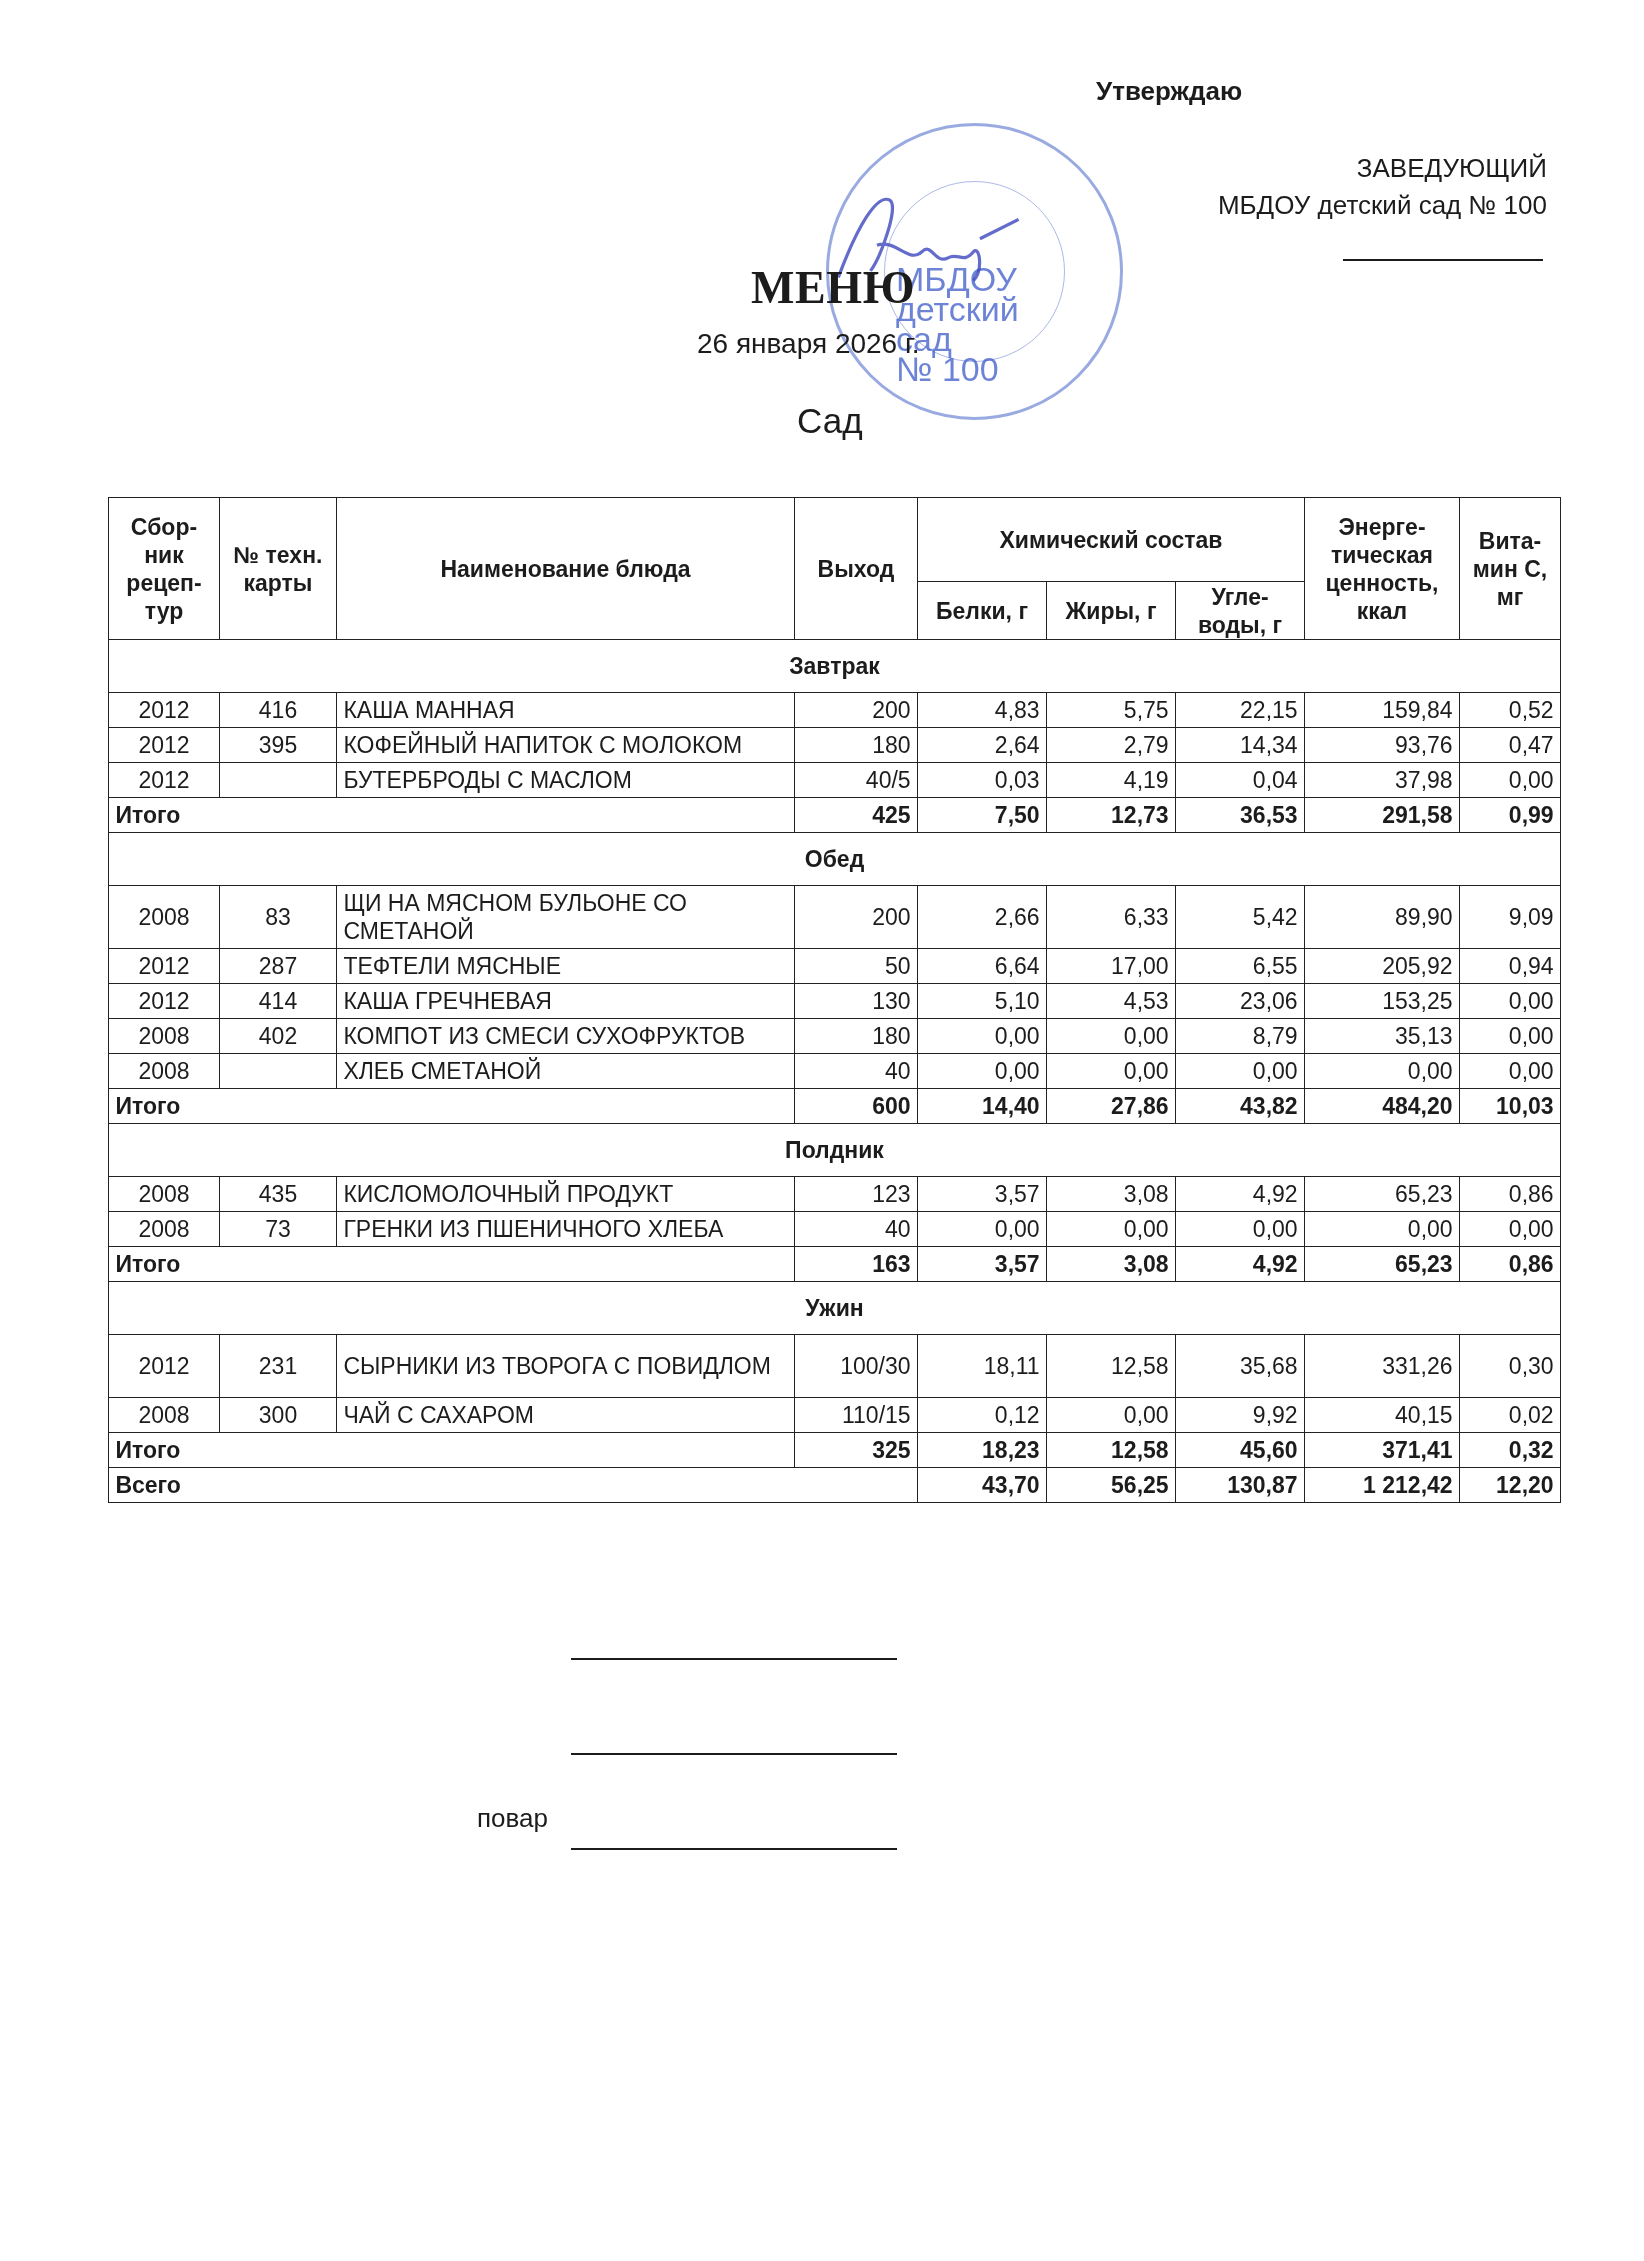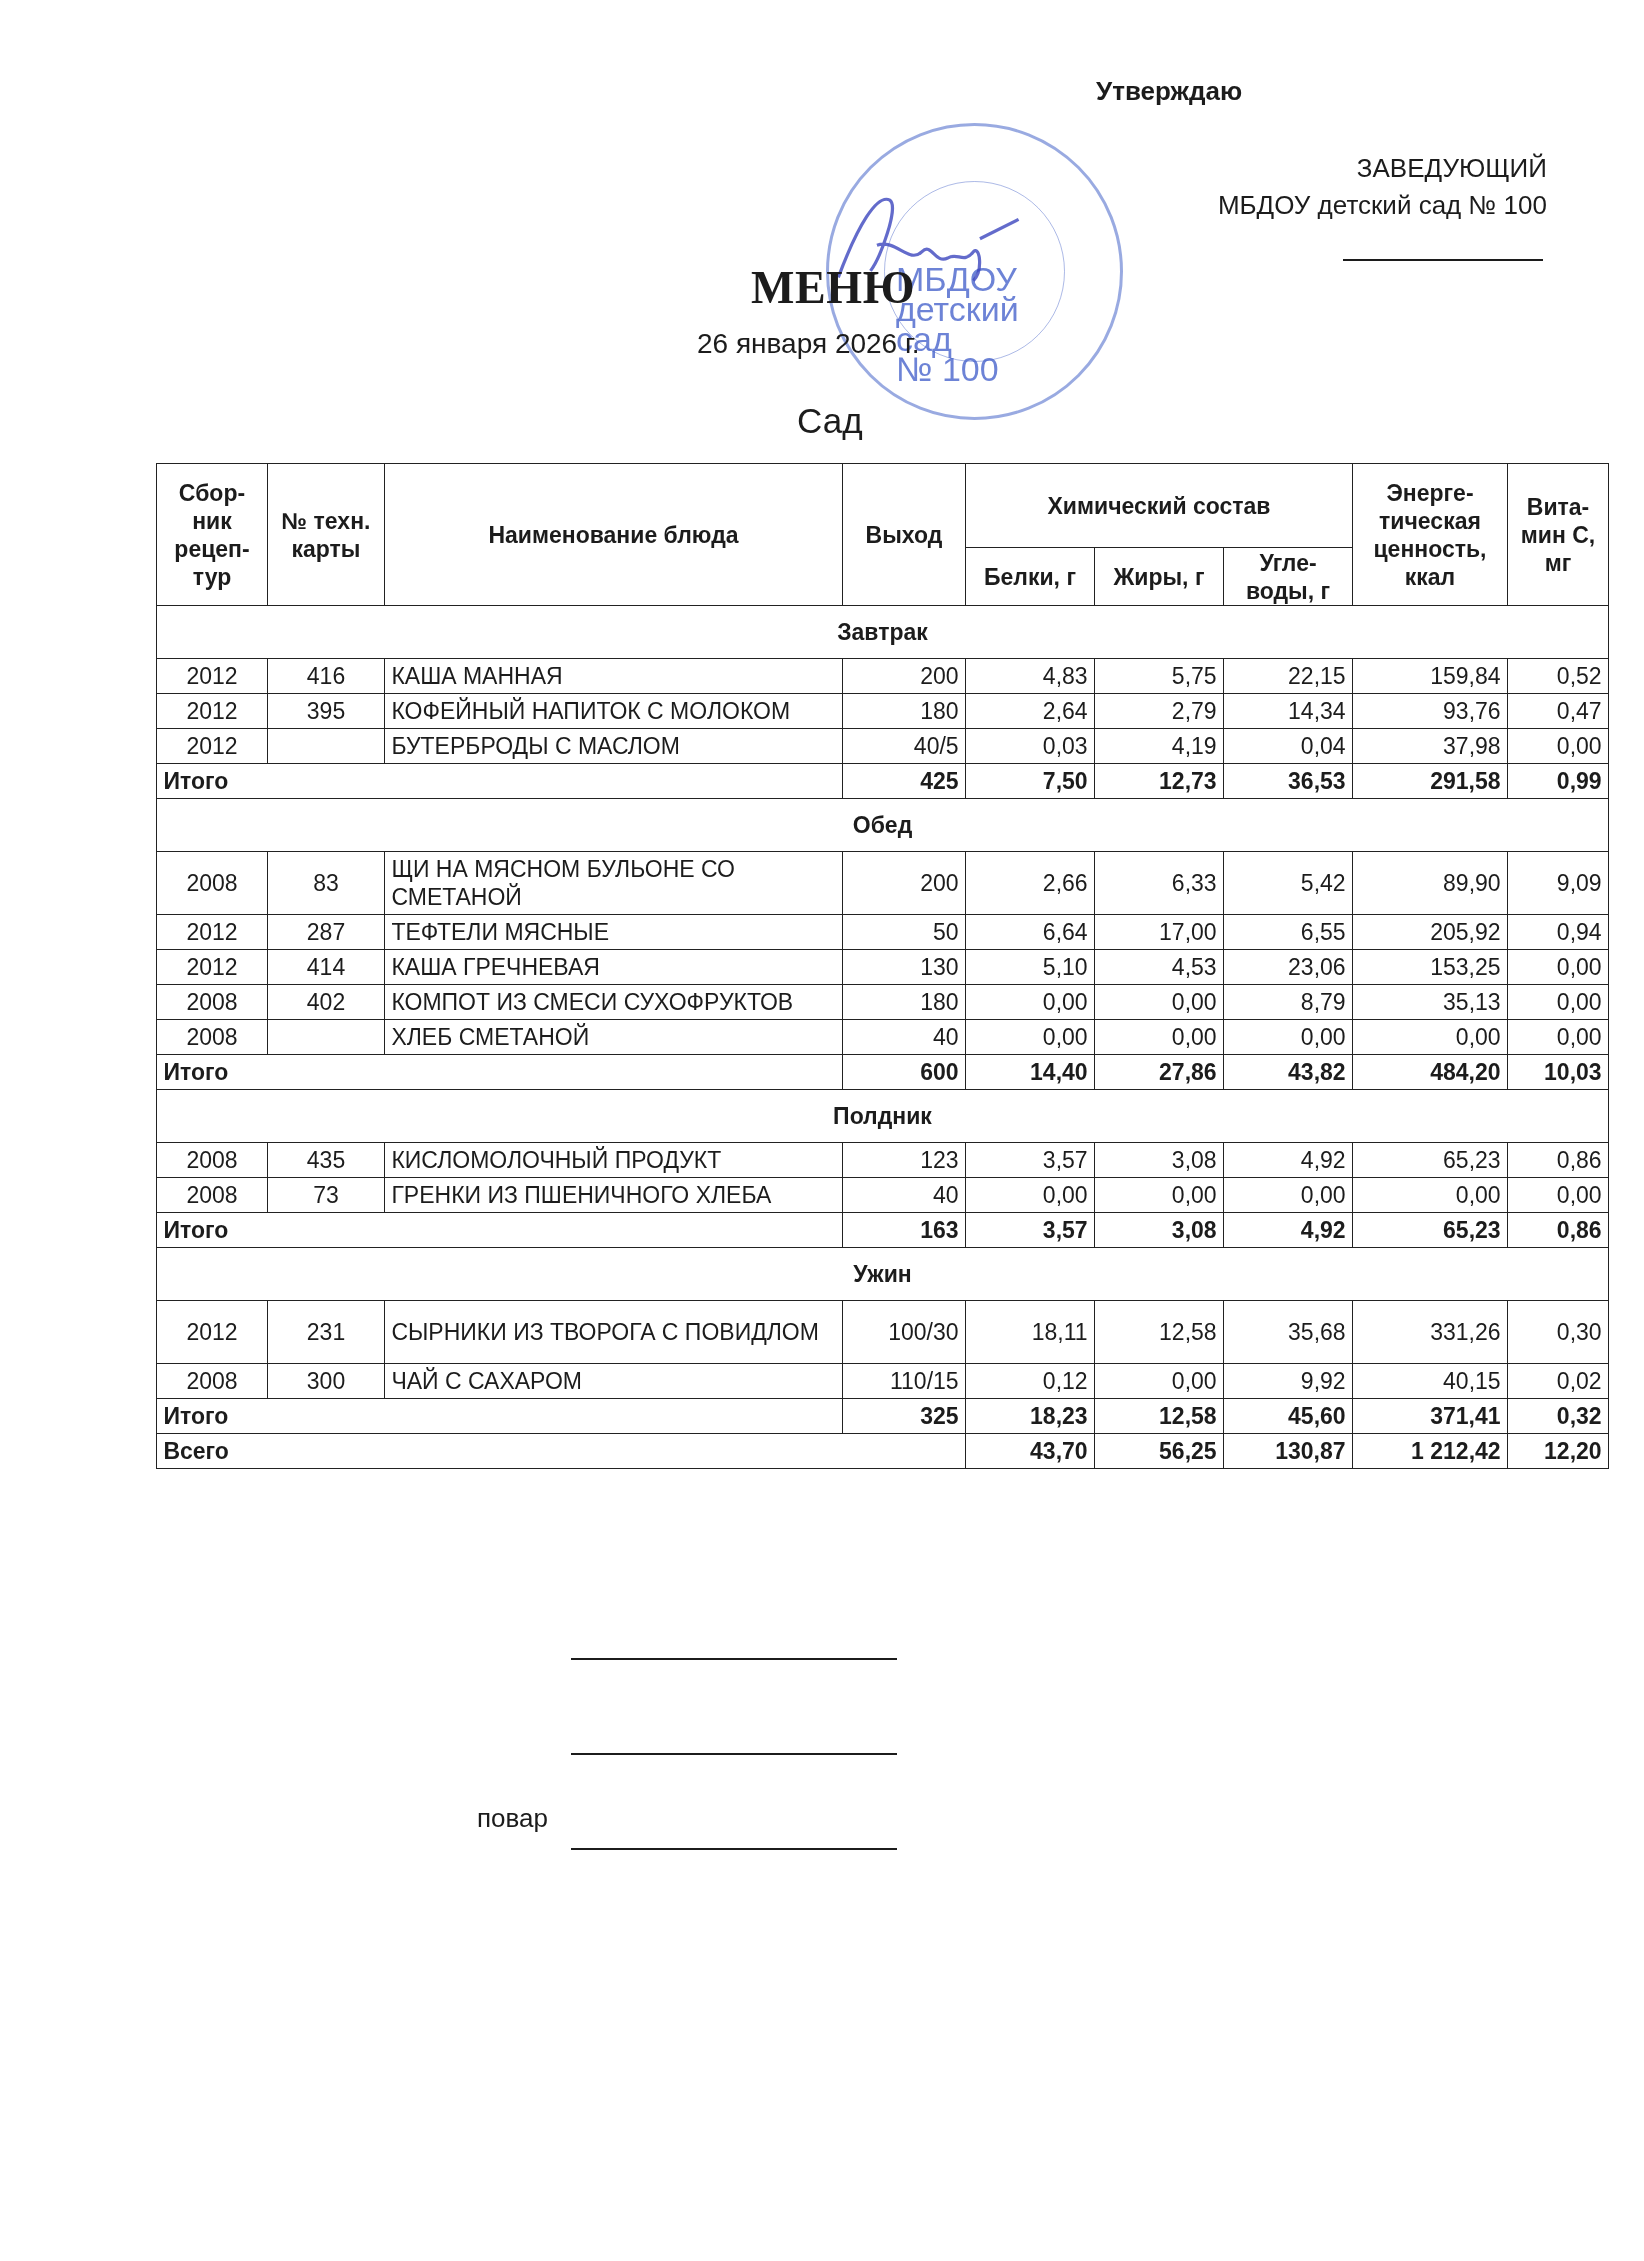--- a/index.html
+++ b/index.html
@@ -9,21 +9,21 @@
   .approve { left: 1096px; top: 76px; font-size: 26px; font-weight: bold; }
   .head-right { right: 98px; text-align: right; font-size: 26px; line-height: 37px; }
   .head-pos { top: 150px; }
   .head-org { top: 187px; }
   .head-sign { top: 224px; }
   .sign-line { display: inline-block; width: 200px; border-bottom: 2.6px solid #1c1c1c; vertical-align: bottom; margin-right: 3.9px; height: 26px; }
   .title { left: 751px; top: 261px; font-family: "Liberation Serif", serif; font-weight: bold; font-size: 46px; letter-spacing: 0.6px; }
   .date { left: 697px; top: 328px; font-size: 28px; font-weight: normal; }
   .place { left: 797px; top: 401px; font-size: 35px; font-weight: normal; }
 
-  table.menu { position: absolute; left: 108px; top: 463px; width: 1451px; border-collapse: collapse; table-layout: fixed; margin-left: 48px; }
+  table.menu { position: absolute; left: 108px; top: 497px; width: 1451px; border-collapse: collapse; table-layout: fixed; }
   table.menu td, table.menu th { border: 1.9px solid #222; padding: 0 6.4px; font-size: 23px; }
   table.menu th { font-weight: bold; text-align: center; line-height: 28px; }
   .h1 { height: 84px; }
   .h2 { height: 58px; }
   .sec td { text-align: center; font-weight: bold; font-size: 30px; height: 52px; }
   .row td { height: 34px; }
   .row.tall td { height: 62px; }
   td.c { text-align: center; }
   td.r { text-align: right; }
   td.name { text-align: left; line-height: 28px; }

